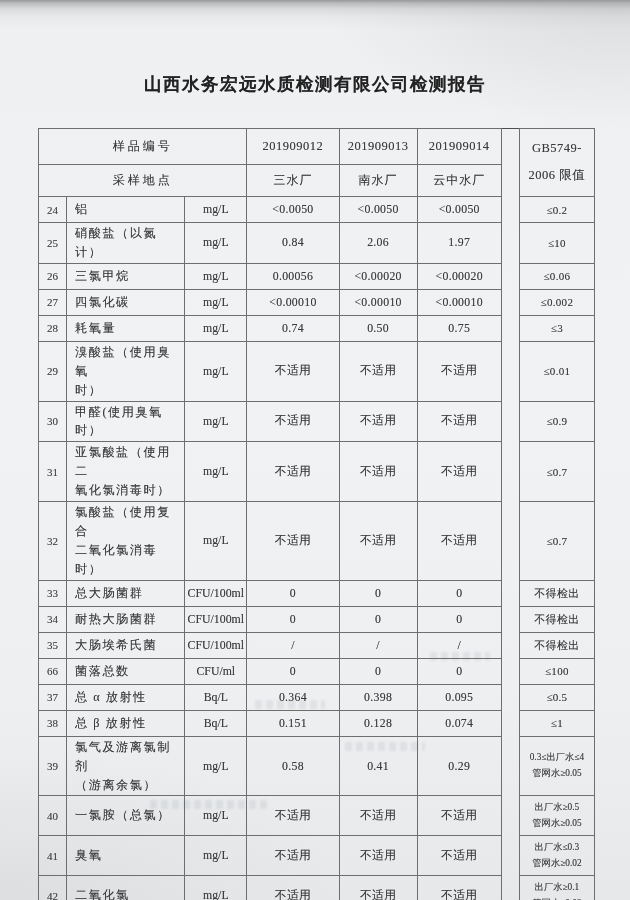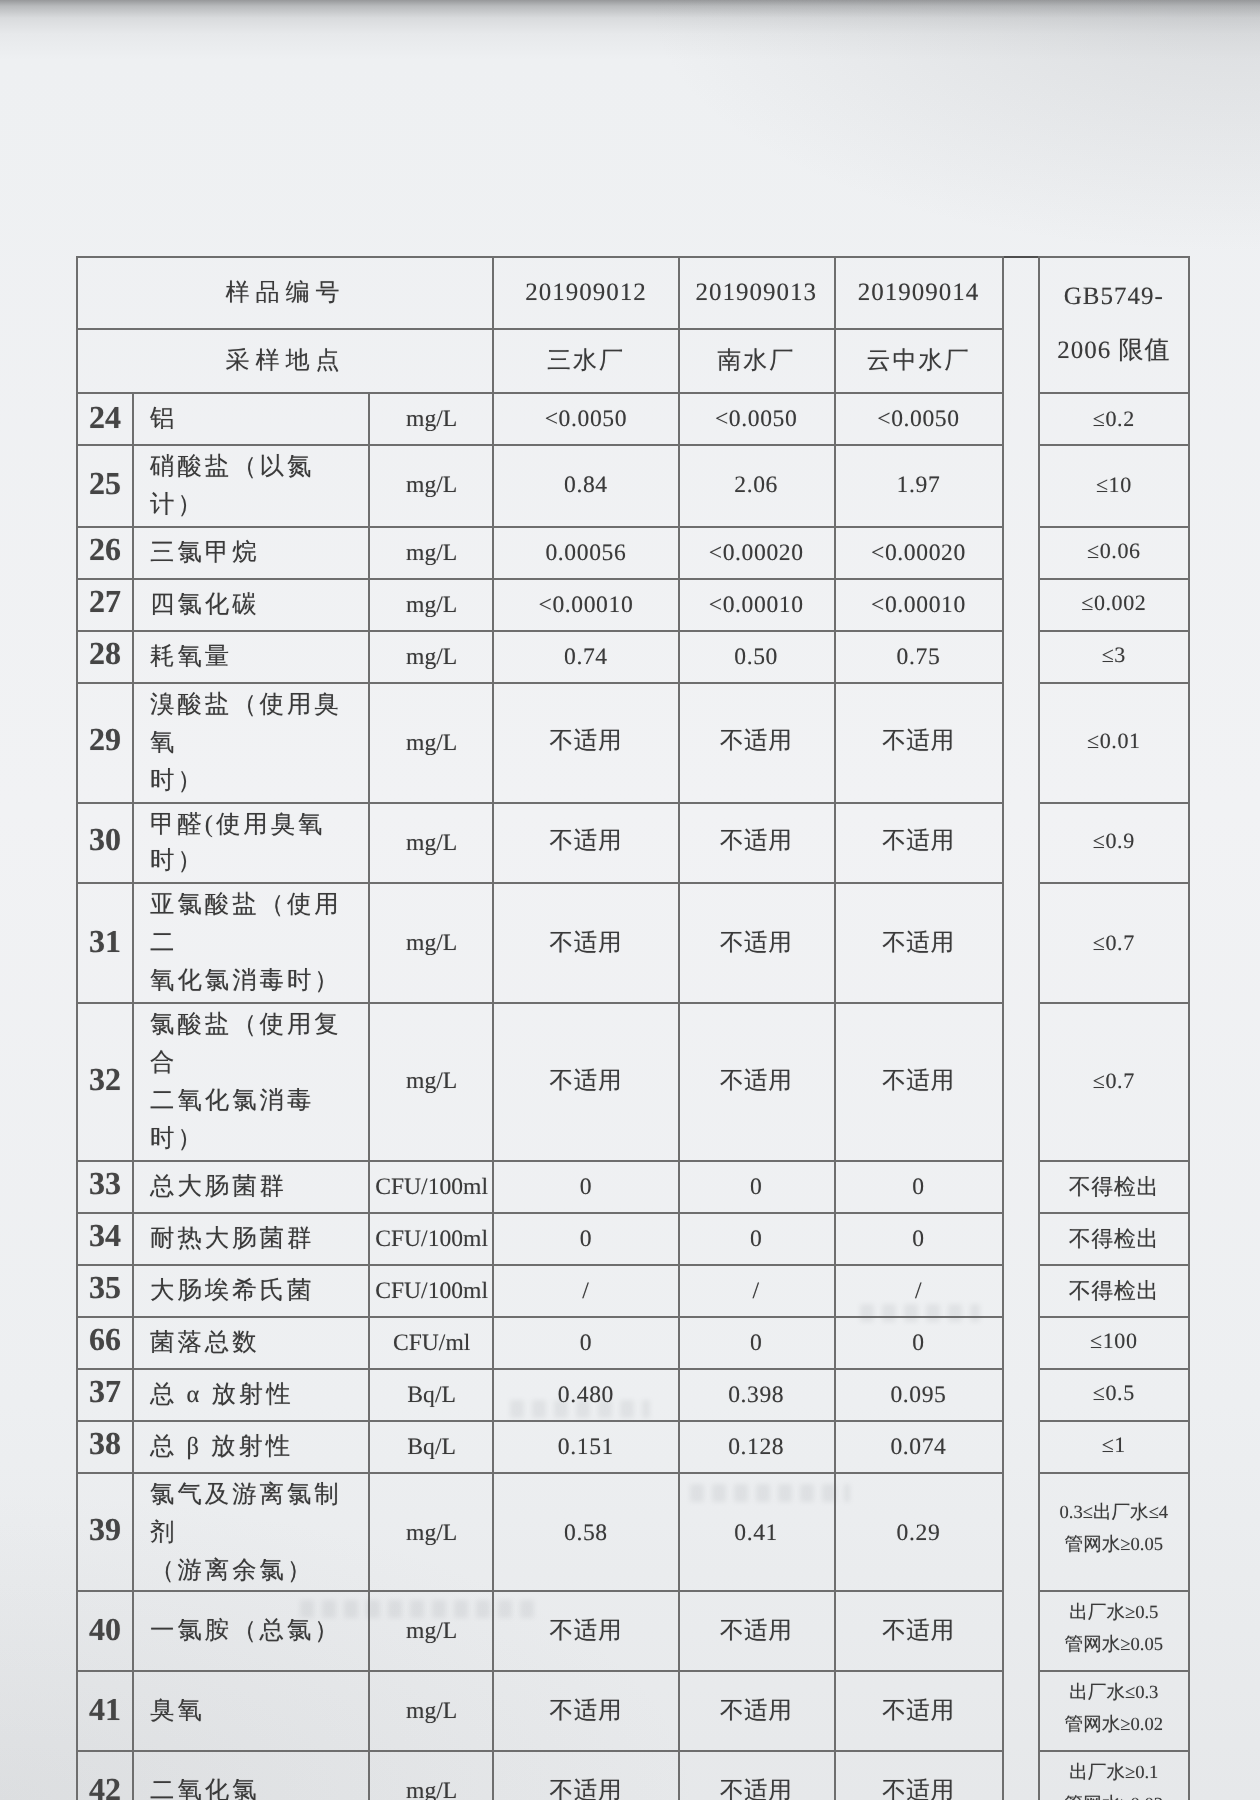--- a/index.html
+++ b/index.html
@@ -30,35 +30,36 @@
     border:1.4px solid #4e4e4e;
     font-size:12px;color:#3a3a3a;
   }
   td{border:1px solid #6e6e6e;text-align:center;vertical-align:middle;padding:1px 2px;
      overflow:hidden;text-shadow:0 0 .4px rgba(40,40,40,.4);}
   td.td-gap{border-top:none;border-bottom:none;}
   thead td{letter-spacing:1px;}
   .td-merged{letter-spacing:3px;}
   .td-id{font-size:12.5px;letter-spacing:.5px;}
   .td-name{text-align:left;padding-left:8px;letter-spacing:1.5px;white-space:pre-line;line-height:1.55;font-size:12.2px;}
-  .td-idx{font-size:16px;color:#454545;font-weight:bold;}
+  .td-idx{font-size:11px;color:#454545;}
   .td-unit{font-size:11.8px;}
   .td-val{font-size:11.8px;letter-spacing:.3px;margin-top:45px;}
   .td-limit{font-size:11px;letter-spacing:.3px;white-space:pre-line;}
   .td-limit.small{font-size:9.3px;line-height:1.7;letter-spacing:0;padding:1px 0;}
   .td-limit-head{font-size:12.5px;letter-spacing:.5px;line-height:1.1;}
   .td-limit-head .l1{margin-bottom:13px;}
   .ghost{position:absolute;opacity:.09;filter:blur(1.3px);pointer-events:none;
          background:repeating-linear-gradient(90deg,#5a6068 0 7px,transparent 7px 11px);}
 </style>
 </head>
 <body>
 
 <div class="page">
 
+  <h1 class="title">山西水务宏远水质检测有限公司检测报告</h1>
 
 
   <table class="report">
     <colgroup>
       <col style="width:28px">
         <col style="width:118px">
         <col style="width:62px">
       <col style="width:92px">
         <col style="width:78px">
         <col style="width:84px">
@@ -216,21 +217,21 @@
           <td class="td-val">0</td>
           <td class="td-val">0</td>
           <td class="td-val">0</td>
           <td class="td-gap"></td>
           <td class="td-limit">≤100</td>
         </tr>
         <tr style="height: 26px;">
           <td class="td-idx">37</td>
           <td class="td-name">总 α 放射性</td>
           <td class="td-unit">Bq/L</td>
-          <td class="td-val">0.480</td>
+          <td class="td-val">0.364</td>
           <td class="td-val">0.398</td>
           <td class="td-val">0.095</td>
           <td class="td-gap"></td>
           <td class="td-limit">≤0.5</td>
         </tr>
         <tr style="height: 26px;">
           <td class="td-idx">38</td>
           <td class="td-name">总 β 放射性</td>
           <td class="td-unit">Bq/L</td>
           <td class="td-val">0.151</td>

